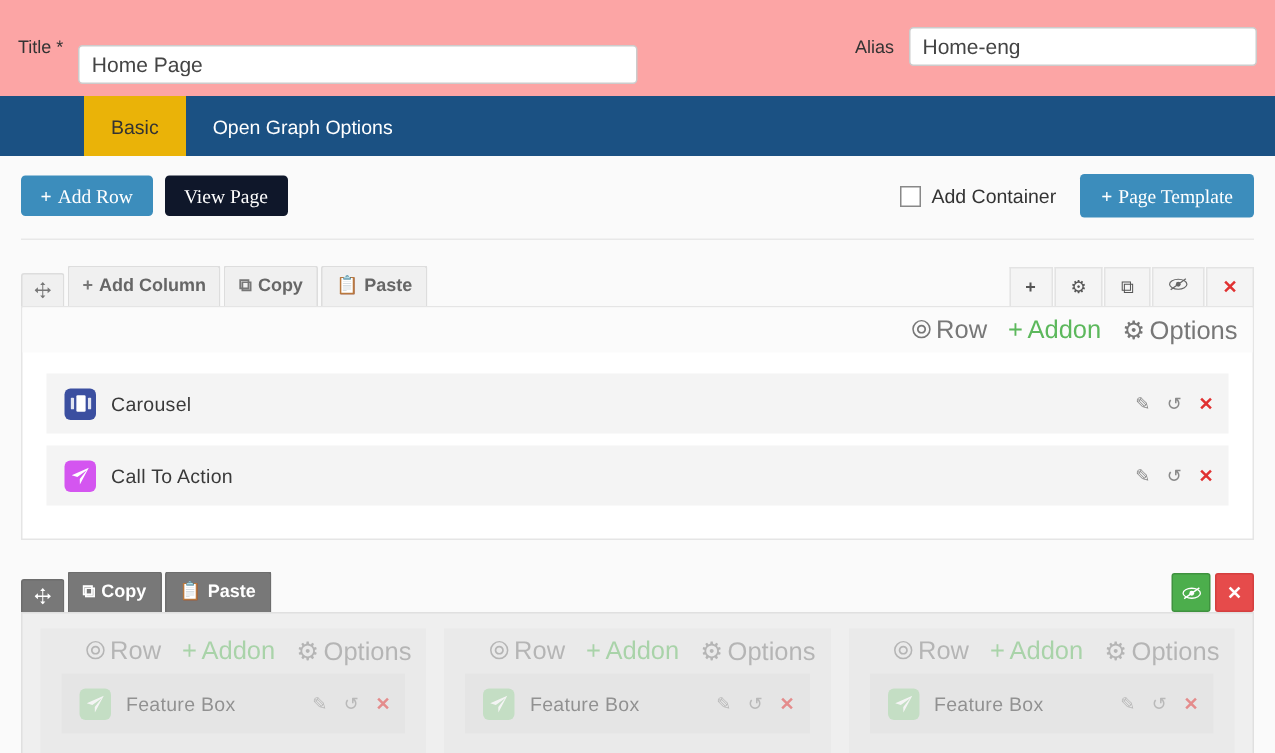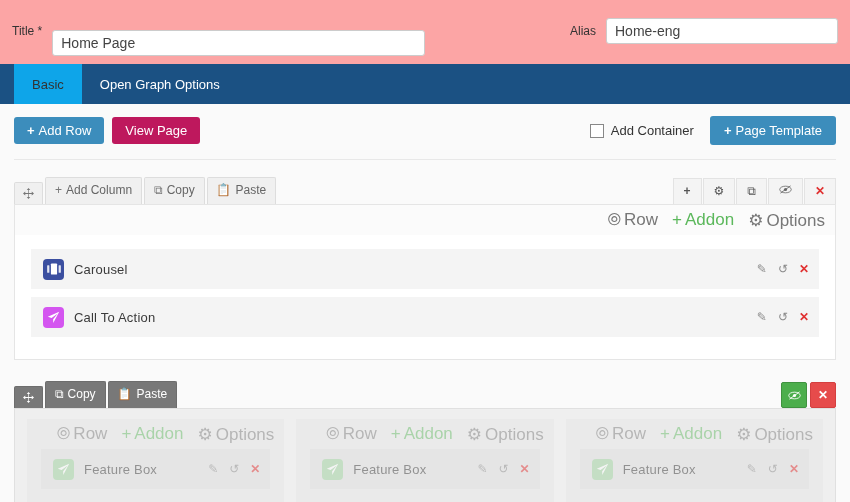--- a/index.html
+++ b/index.html
@@ -55,50 +55,51 @@
   .tab {
     display: flex;
     align-items: center;
     padding: 0 18px;
     color: #ffffff;
     font-size: 13px;
     cursor: pointer;
     white-space: nowrap;
   }
   .tab.active {
-    background: #0ea5e9;
+    background: #eab308;
     color: #333333;
+    margin-left: 42px;
   }
 
   
   .builder-wrap {
     background: #fafafa;
     padding: 0 14px;
     box-sizing: border-box;
     height: 100%;
   }
   .btn-toolbar {
     display: flex;
     align-items: center;
     padding: 12px 0 14px 0;
     border-bottom: 1px solid #e8e8e8;
   }
   .btn {
     border: none;
     border-radius: 3px;
     color: #fff;
-    font-family: Liberation Sans, sans-serif;
+    font-family: Liberation Serif, serif;
     font-size: 13px;
     padding: 7px 13px;
     cursor: pointer;
     white-space: nowrap;
     line-height: 1;
   }
   .btn-blue   { background: #3c8dbc; }
-  .btn-green  { background: #be185d; }
+  .btn-green  { background: #0f172a; }
   .btn .ic { font-weight: bold; margin-right: 4px; }
   .spacer { flex: 1; }
   .check-wrap {
     display: flex; align-items: center;
     gap: 7px; margin-right: 16px;
     font-size: 13px; color: #333;
   }
   .cbox {
     width: 12px; height: 12px;
     border: 1px solid #888;
@@ -119,20 +120,21 @@
     border: 1px solid #ddd;
     border-bottom: none;
     border-radius: 2px 2px 0 0;
     padding: 5px 9px;
     font-size: 12px;
     color: #666;
     margin-right: 2px;
     cursor: pointer;
     line-height: 1.3;
     white-space: nowrap;
+    font-weight: bold;
   }
   .rh-btn .ic { margin-right: 4px; color: #777; }
   .rh-icons { display: flex; margin-left: auto; }
   .rh-ibtn {
     background: #f4f4f4;
     border: 1px solid #e3e3e3;
     border-bottom: none;
     padding: 5px 10px 4px 10px;
     font-size: 12px;
     color: #555;

